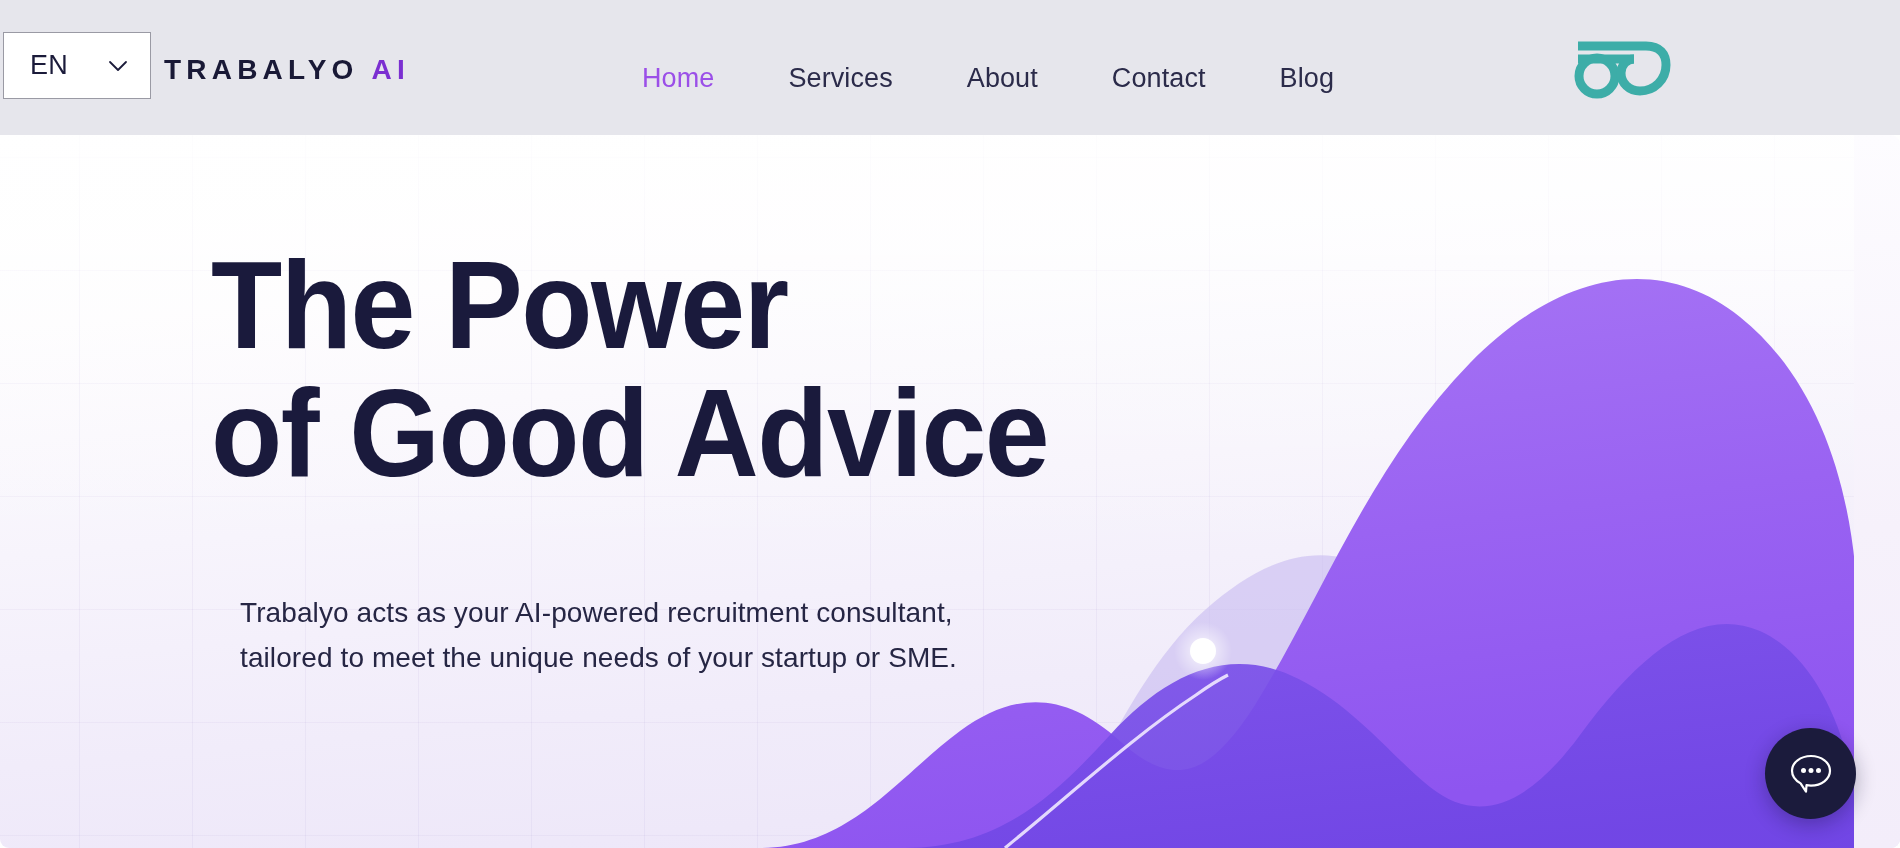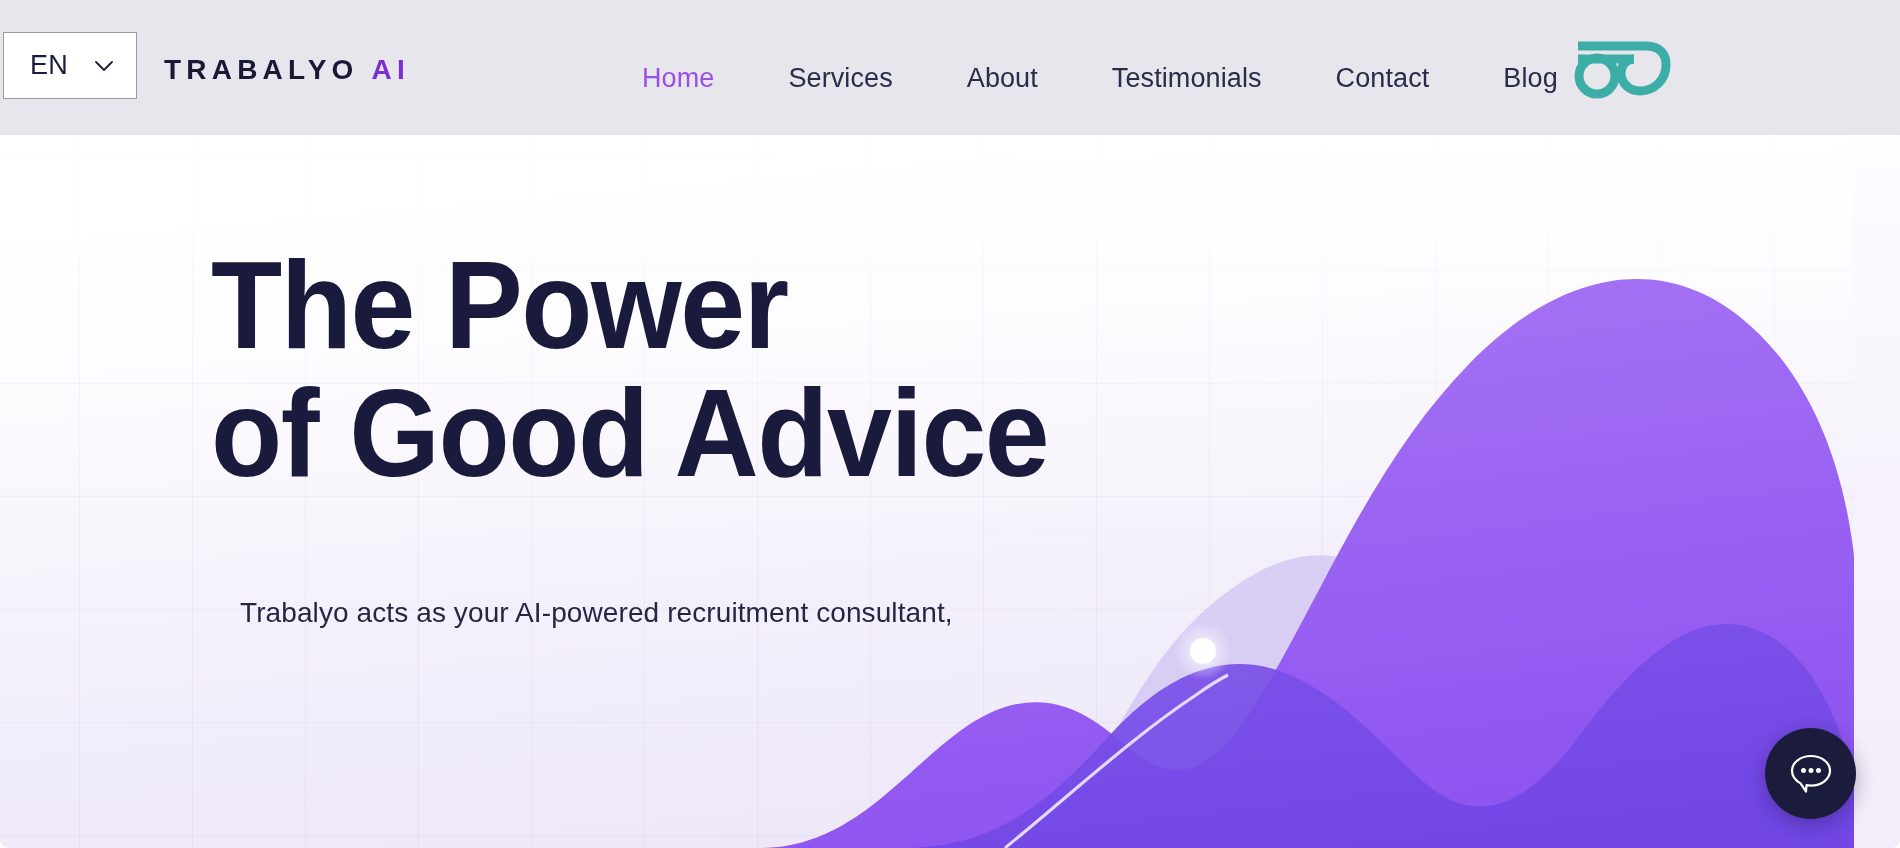--- a/index.html
+++ b/index.html
@@ -27,21 +27,21 @@
     left: 0; top: 0;
     width: 1900px;
     height: 135px;
     background: #e6e6ec;
     z-index: 40;
   }
 
   #lang-select {
     position: absolute;
     left: 3px; top: 32px;
-    width: 134px; height: 67px;
+    width: 148px; height: 67px;
     background: #ffffff;
     border: 1px solid #9a9aa4;
     display: flex;
     align-items: center;
     justify-content: space-between;
     padding: 0 22px 0 26px;
     cursor: pointer;
   }
   #lang-select .lang-label {
     font-size: 27px;
@@ -193,21 +193,20 @@
     </div>
 
     <div id="brand">
       <span>TRABALYO</span><span>&nbsp;</span><span class="ai">AI</span>
     </div>
 
     <nav id="nav">
       <a href="#" class="active">Home</a>
       <a href="#">Services</a>
       <a href="#">About</a>
-      <a href="#">Testimonials</a>
       <a href="#">Contact</a>
       <a href="#">Blog</a>
     </nav>
 
     <svg id="logo-mark" viewBox="0 0 100 70">
       <g fill="none" stroke="#3dada8" stroke-width="9" stroke-linecap="butt">
         <path d="M6 14 H74"></path>
         <path d="M6 27 H62"></path>
         <circle cx="25" cy="44" r="18"></circle>
         <path d="M74 14 C88 14 94 22 94 33 C94 48 82 59 68 59 C57 59 49 51 49 41 C49 33 55 27 62 27"></path>
@@ -269,20 +268,21 @@
 
     <div id="right-strip"></div>
 
     <h1 id="headline">
       <span class="hl-line">The Power</span>
       <span class="hl-line">of Good Advice</span>
     </h1>
 
     <p id="subhead">
       <span class="sh-line">Trabalyo acts as your AI-powered recruitment consultant,</span>
+      <span class="sh-line">tailored to meet the unique needs of your startup or SME.</span>
     </p>
 
   </section>
 
   <div id="chat-fab">
     <svg width="46" height="44" viewBox="0 0 46 44">
       <path d="M23 4 C33.5 4 42 10.6 42 18.8 C42 27 33.5 33.6 23 33.6
                C21.4 33.6 19.9 33.45 18.5 33.18
                L18.0 39.6 L12.6 31.4
                C7.6 28.6 4 24.05 4 18.8 C4 10.6 12.5 4 23 4 Z" fill="none" stroke="#ffffff" stroke-width="2.2" stroke-linejoin="round"></path>

